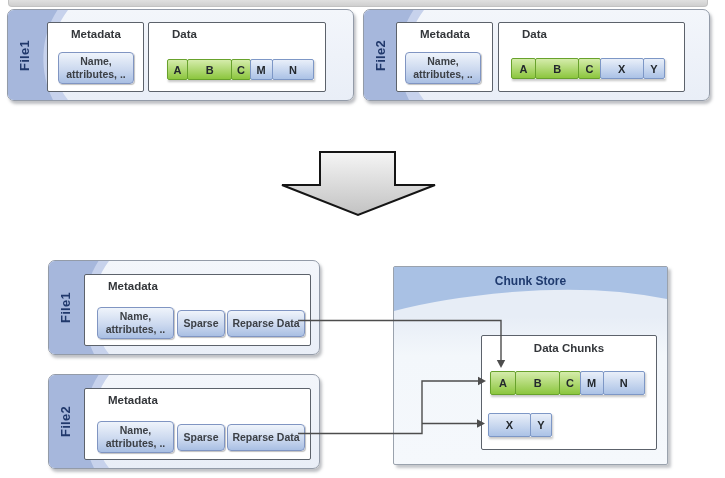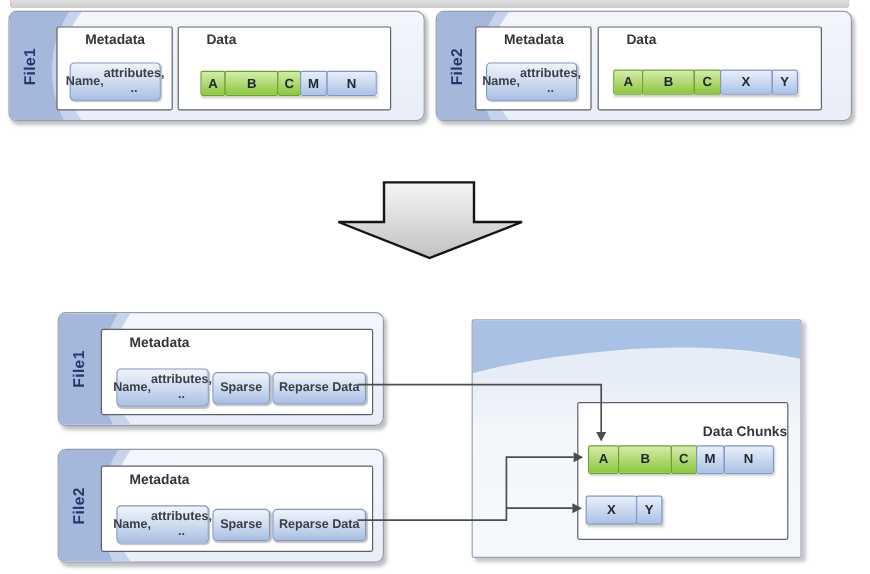--- a/index.html
+++ b/index.html
@@ -31,21 +31,21 @@
   }
   
   .panel{
     position:absolute;background:#ffffff;border:1px solid #5c626b;border-radius:2px;
   }
   .panel-title{
     position:absolute;top:5px;left:9px;font-size:11.5px;font-weight:600;color:#33363a;margin-left:14px;
   }
   
   .btn{
-    position:absolute;display:flex;flex-direction:row;align-items:center;justify-content:center;
+    position:absolute;display:flex;flex-direction:column;align-items:center;justify-content:center;
     background:linear-gradient(180deg,#eff4fb 0%,#ccd9ef 55%,#a9bfe3 100%);
     border:1px solid #8095c2;border-radius:4px;
     box-shadow:1px 1px 1px rgba(0,0,0,.25);
     font-size:10.5px;color:#3c4046;text-align:center;line-height:1.2;font-weight:600;
   }
   
   .chunk-row{position:absolute;display:flex;box-shadow:1px 2px 2px rgba(0,0,0,.22);}
   .chunk{
     display:flex;align-items:center;justify-content:center;
     font-size:11px;font-weight:bold;color:#23282d;
@@ -60,22 +60,22 @@
     border:1px solid #9aa2ad;border-radius:2px;
     background:linear-gradient(180deg,#e7edf6 25%,#f3f7fb 45%,#f5f8fc 100%);
     box-shadow:3px 3px 3px rgba(110,115,125,.4);
   }
   .store-header-svg{position:absolute;left:0;top:0;width:100%;height:46px;}
   .store-title{
     position:absolute;top:7px;left:0;width:100%;text-align:center;
     font-size:12px;font-weight:bold;color:#1f3a6e;
   }
   .dc-title{
-    position:absolute;top:6px;left:0;width:100%;text-align:right;
-    font-size:11.5px;font-weight:600;color:#33363a;margin-top:12px;
+    position:absolute;top:6px;left:0;width:100%;text-align:center;
+    font-size:11.5px;font-weight:600;color:#33363a;
   }
   .overlay{position:absolute;left:0;top:0;width:725px;height:478px;pointer-events:none;}
   .bigarrow{position:absolute;left:275px;top:148px;width:170px;height:72px;}
 </style>
 </head>
 <body>
 
 <div id="canvas">
 
   <div class="top-strip"></div>
@@ -179,20 +179,21 @@
       </div>
       <div class="btn" style="left:92px;top:35px;width:46px;height:25px;">Sparse</div>
       <div class="btn" style="left:142px;top:35px;width:76px;height:25px;">Reparse Data</div>
     </div>
   </div>
 
   <div class="chunkstore">
     <svg class="store-header-svg" viewBox="0 0 273 46" preserveAspectRatio="none">
       <path d="M0,0 H273 V32 Q205,18 118,25 Q48,31 0,44 Z" fill="#a9c1e4"></path>
     </svg>
+    <div class="store-title">Chunk Store</div>
     <div class="panel" style="left:87px;top:68px;width:174px;height:113px;">
       <div class="dc-title">Data Chunks</div>
       <div class="chunk-row" style="left:8px;top:35px;width:155px;height:24px;">
           <div class="chunk green" style="flex: 25 0 0px;">A</div>
           <div class="chunk green" style="flex: 45 0 0px;">B</div>
           <div class="chunk green" style="flex: 20 0 0px;">C</div>
           <div class="chunk blue" style="flex: 23 0 0px;">M</div>
           <div class="chunk blue" style="flex: 42 0 0px;">N</div>
         </div>
       <div class="chunk-row" style="left:6px;top:77px;width:64px;height:24px;">

